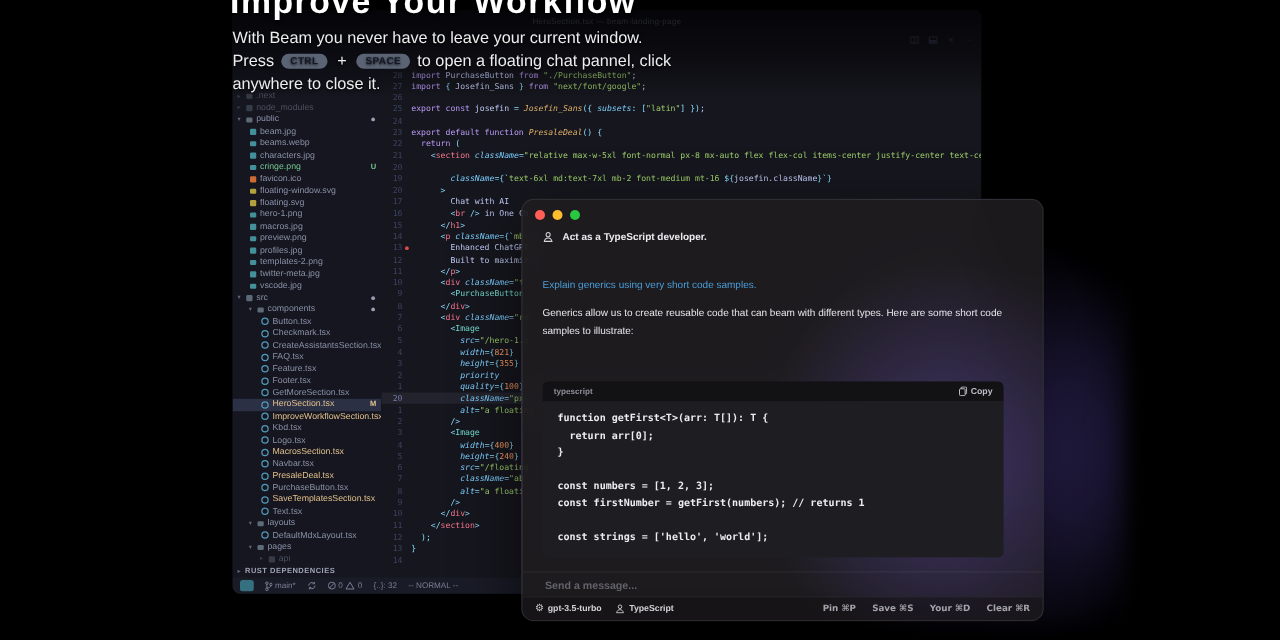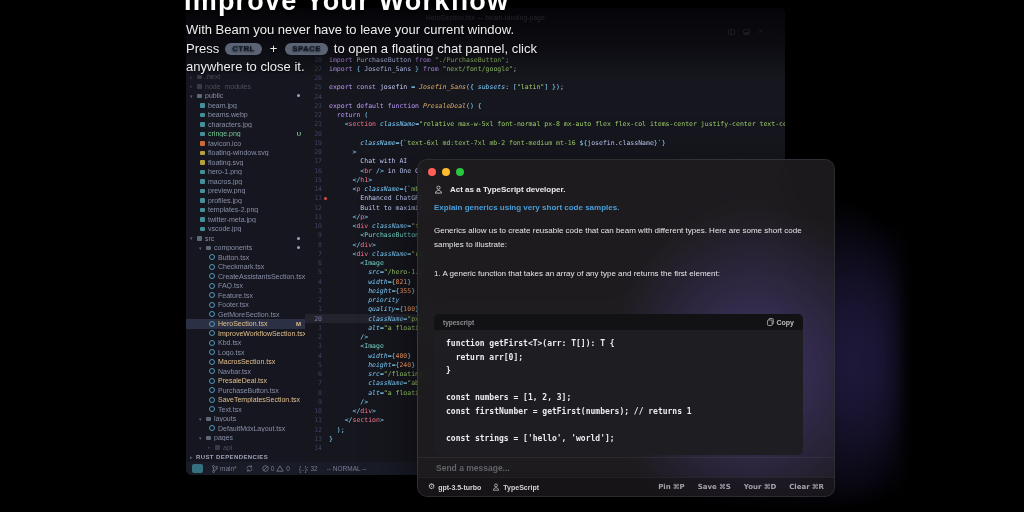--- a/index.html
+++ b/index.html
@@ -80,21 +80,21 @@
   .panel{position:absolute;left:417px;top:159px;width:418px;height:338px;z-index:4;border-radius:10px;
          border:1px solid rgba(255,255,255,.08);box-sizing:border-box;overflow:hidden;
          background:radial-gradient(190px 210px at 81% 63%,rgba(108,84,196,.40),rgba(108,84,196,.08) 62%,rgba(108,84,196,0) 78%),rgba(31,28,31,.88);
          backdrop-filter:blur(14px);-webkit-backdrop-filter:blur(14px);
          box-shadow:0 18px 50px rgba(0,0,0,.6);}
   .lights{position:absolute;top:8px;left:10px;display:flex;gap:6px;}
   .light{width:8px;height:8px;border-radius:50%;}
   .msgs{position:absolute;top:0;left:0;right:0;bottom:39px;overflow:hidden;padding:25px 16px 0;box-sizing:border-box;}
   .row-act{display:flex;align-items:center;gap:7px;color:#ebebee;font-size:8px;font-weight:600;}
   .person-svg{width:9px;height:9px;flex:none;}
-  .explain{margin-top:9px;font-size:8px;font-weight:700;}
+  .explain{margin-top:29px;font-size:8px;font-weight:400;}
   .para{margin-top:12px;color:#e6e6ea;font-size:8px;font-weight:500;line-height:14px;max-width:374px;}
   .item{margin-top:15px;color:#e6e6ea;font-size:8px;font-weight:500;line-height:14px;}
   .codeblock{margin-top:33px;width:369px;border-radius:5px;overflow:hidden;}
   .cb-head{background:#121215;height:16px;display:flex;align-items:center;padding:0 9px;}
   .cb-lang{color:#8d8d95;font-size:6.5px;font-weight:bold;}
   .cb-copy{margin-left:auto;display:flex;align-items:center;gap:3px;color:#bcbcc3;font-size:7px;font-weight:bold;}
   .cb-body{background:#1d1d22;padding:7px 12px 10px;margin:0;font-family:"DejaVu Sans Mono",monospace;
            font-size:8px;font-weight:bold;line-height:13.5px;color:#ededf1;white-space:pre;}
   .inputrow{position:absolute;left:0;right:0;bottom:19px;height:20px;border-top:1px solid rgba(255,255,255,.06);
             display:flex;align-items:center;padding:0 16px;box-sizing:border-box;}
@@ -418,21 +418,20 @@
     <div class="msgs">
       <div class="row-act">
         <svg class="person-svg" viewBox="0 0 10 10">
             <circle cx="5" cy="3" r="1.8" fill="none" stroke="#d6d6da" stroke-width="0.9"></circle>
             <path d="M1.6 9c.4-2.2 1.9-3.1 3.4-3.1S8 6.8 8.4 9z" fill="none" stroke="#d6d6da" stroke-width="0.9"></path>
           </svg>
         <span>Act as a TypeScript developer.</span>
       </div>
       <div class="explain" style="color:#4a9eda">Explain generics using very short code samples.</div>
       <div class="para">Generics allow us to create reusable code that can beam with different types. Here are some short code samples to illustrate:</div>
-      <div class="item">1. A generic function that takes an array of any type and returns the first element:</div>
       <div class="codeblock">
         <div class="cb-head">
           <span class="cb-lang">typescript</span>
           <span class="cb-copy">
             <svg width="7" height="8" viewBox="0 0 7 8">
                 <rect x="1.8" y="0.6" width="4.5" height="5.5" rx="0.8" fill="none" stroke="#bcbcc3" stroke-width="0.8"></rect>
                 <rect x="0.6" y="2" width="4.5" height="5.5" rx="0.8" fill="#121215" stroke="#bcbcc3" stroke-width="0.8"></rect>
               </svg>
             <span>Copy</span>
           </span>

